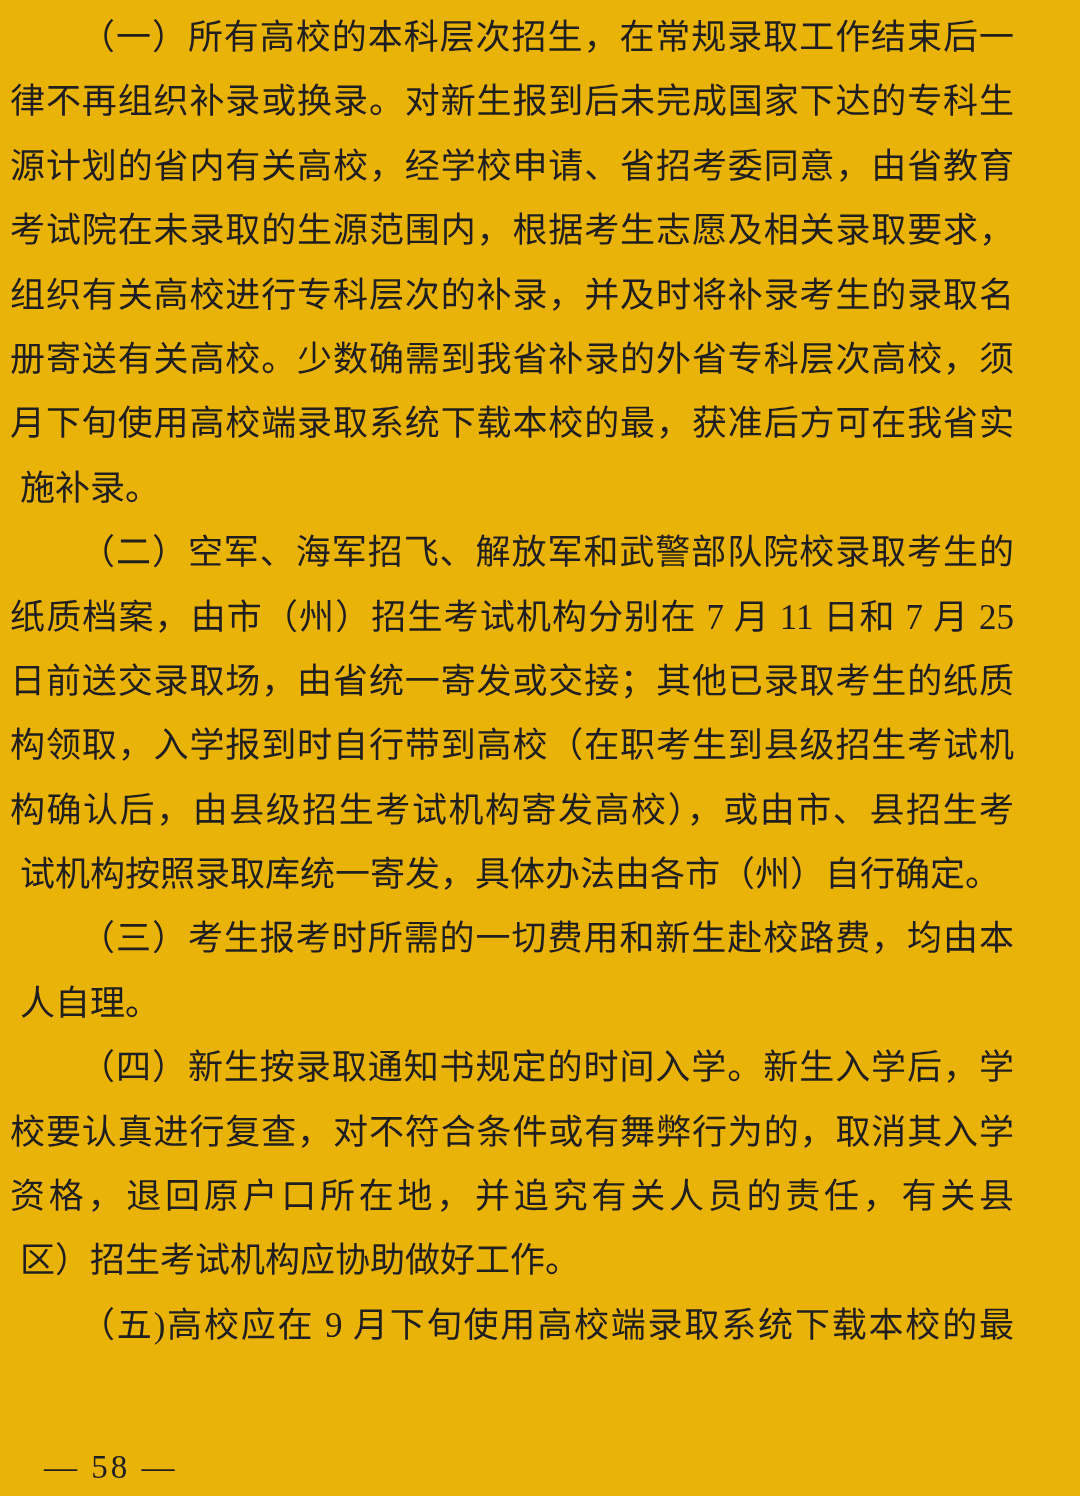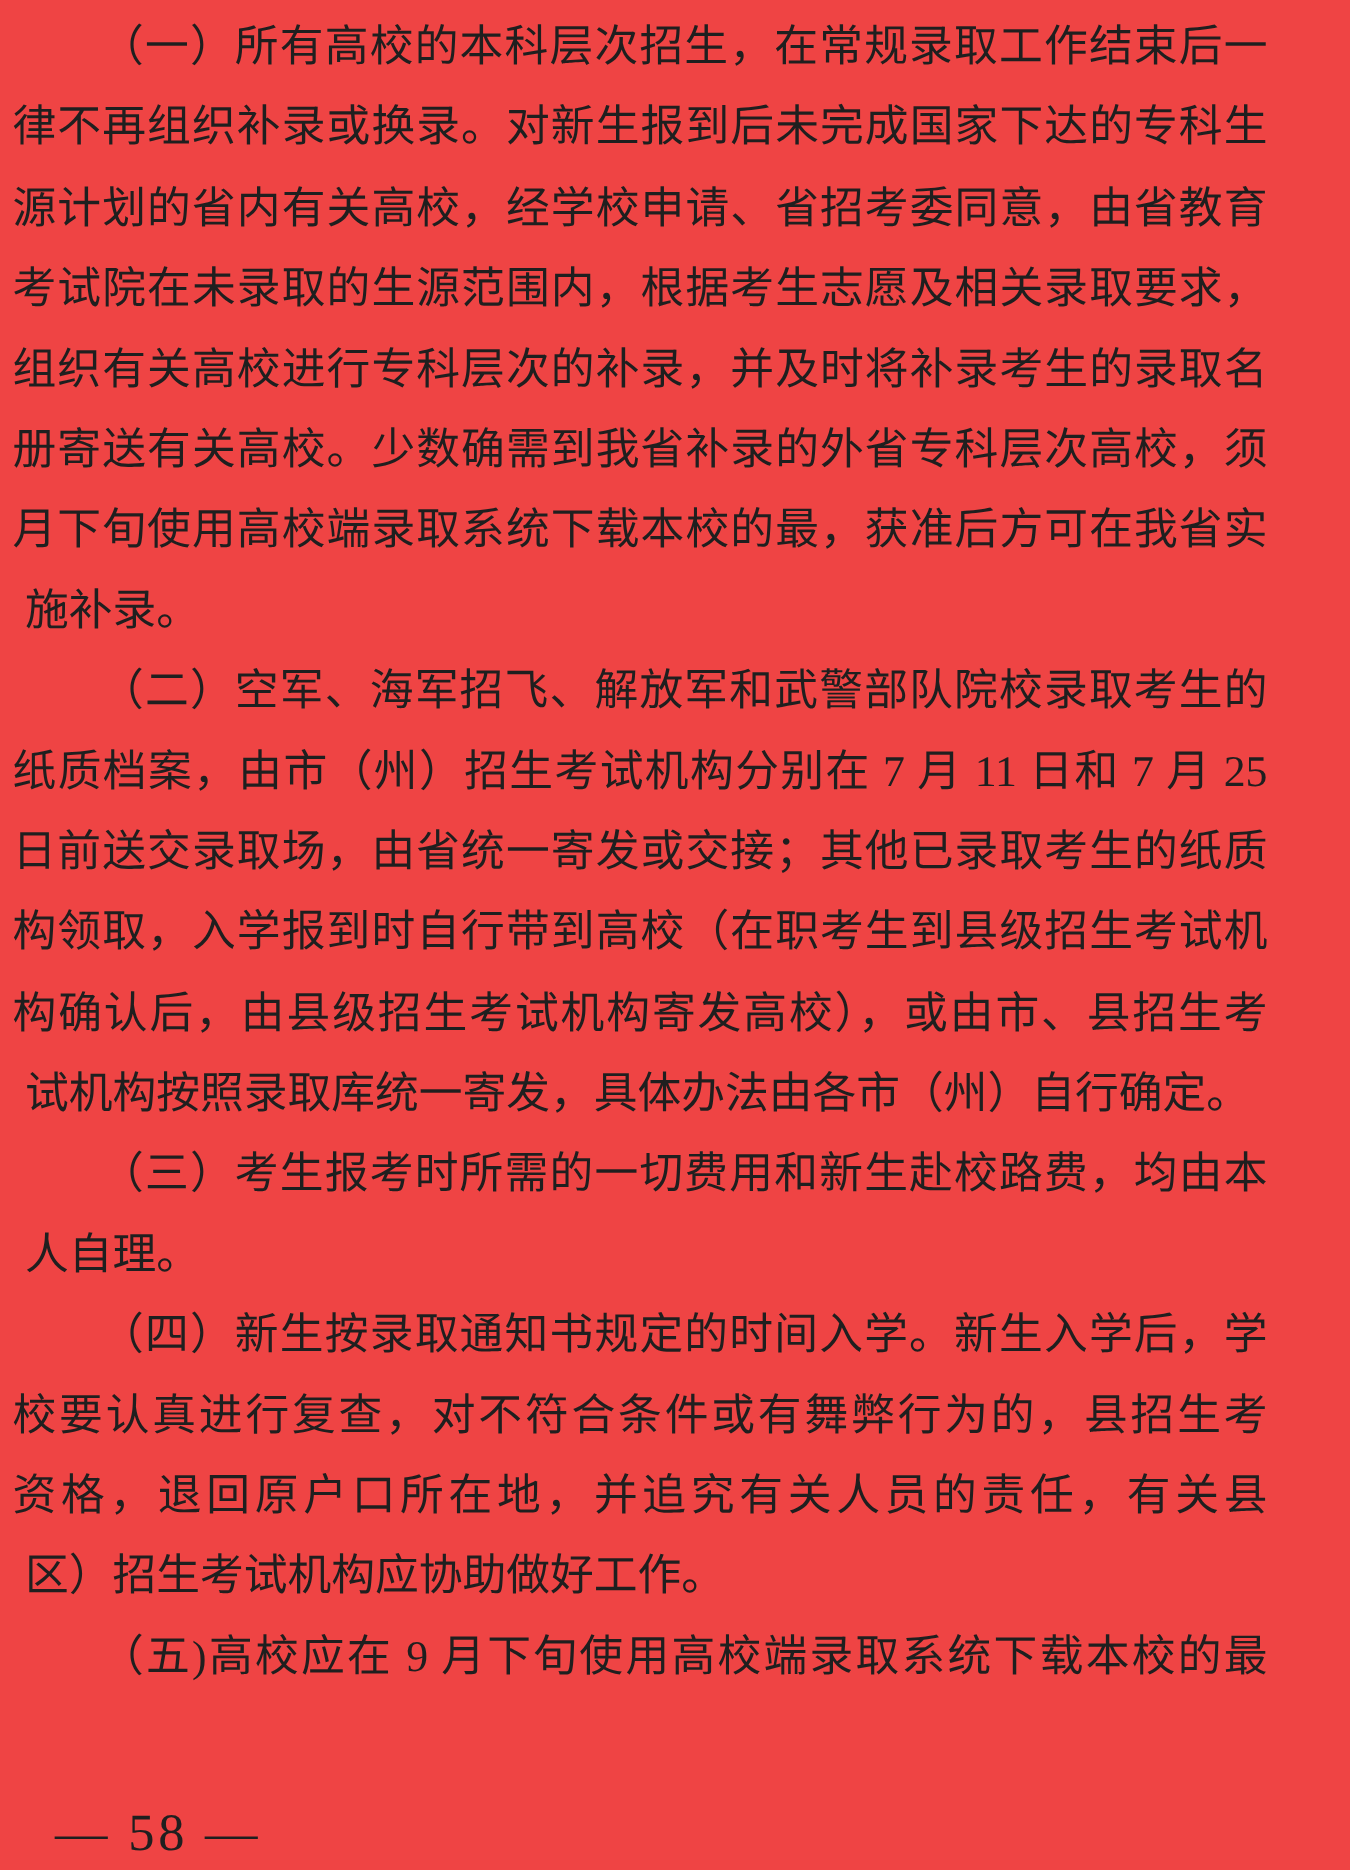--- a/index.html
+++ b/index.html
@@ -4,21 +4,21 @@
 <style>
   html, body {
     margin: 0;
     padding: 0;
     background: #ffffff;
   }
   .page {
     position: relative;
     width: 1080px;
     height: 1496px;
-    background: #ef4444;
+    background: #eab308;
     overflow: hidden;
     font-family: "Liberation Serif", "DejaVu Serif", serif;
     color: #1f1f1f;
   }
   .text-block {
     position: absolute;
     left: 10px;
     top: 6px;
     width: 1004px;
   }
@@ -37,21 +37,21 @@
     margin-left: 10px;
     -moz-text-align-last: left;
   }
   .line.indent {
     text-indent: 2em;
   }
   .footer {
     position: absolute;
     left: 44px;
     top: 1442px;
-    font-size: 42px;
+    font-size: 33px;
     line-height: 50px;
     letter-spacing: 3px;
     color: #1f1f1f;
     text-align: right;
   }
 </style>
 </head>
 <body>
 
 <div class="page">
@@ -66,19 +66,19 @@
     <div class="line end">施补录。</div>
     <div class="line indent">（二）空军、海军招飞、解放军和武警部队院校录取考生的</div>
     <div class="line">纸质档案，由市（州）招生考试机构分别在 7 月 11 日和 7 月 25</div>
     <div class="line">日前送交录取场，由省统一寄发或交接；其他已录取考生的纸质</div>
     <div class="line">构领取，入学报到时自行带到高校（在职考生到县级招生考试机</div>
     <div class="line">构确认后，由县级招生考试机构寄发高校），或由市、县招生考</div>
     <div class="line end">试机构按照录取库统一寄发，具体办法由各市（州）自行确定。</div>
     <div class="line indent">（三）考生报考时所需的一切费用和新生赴校路费，均由本</div>
     <div class="line end">人自理。</div>
     <div class="line indent">（四）新生按录取通知书规定的时间入学。新生入学后，学</div>
-    <div class="line">校要认真进行复查，对不符合条件或有舞弊行为的，县招生考</div>
+    <div class="line">校要认真进行复查，对不符合条件或有舞弊行为的，取消其入学</div>
     <div class="line">资格，退回原户口所在地，并追究有关人员的责任，有关县（市、</div>
     <div class="line end">区）招生考试机构应协助做好工作。</div>
     <div class="line indent">（五)高校应在 9 月下旬使用高校端录取系统下载本校的最</div>
   </div>
   <div class="footer">— 58 —</div>
 </div>
 
 </body></html>

